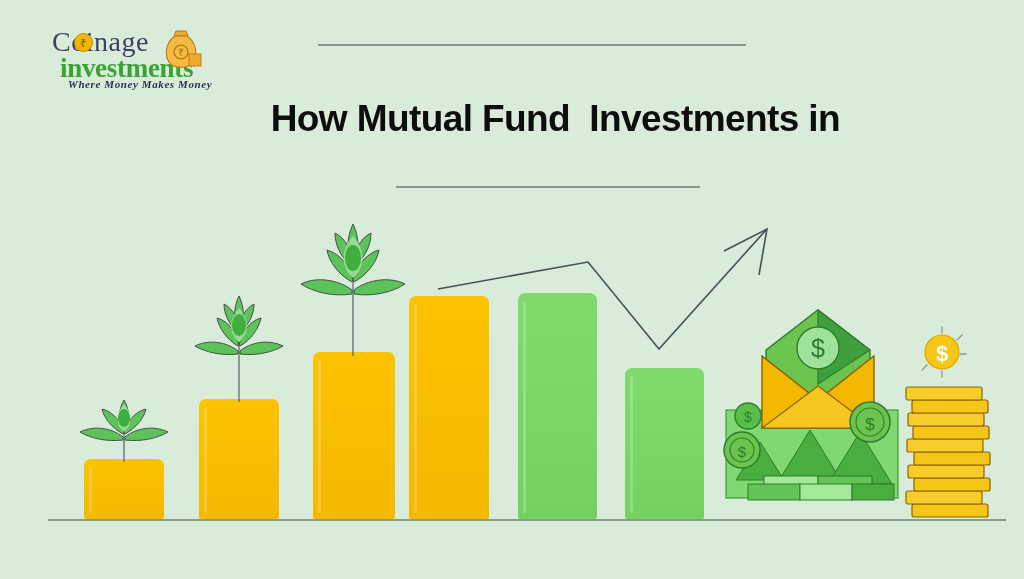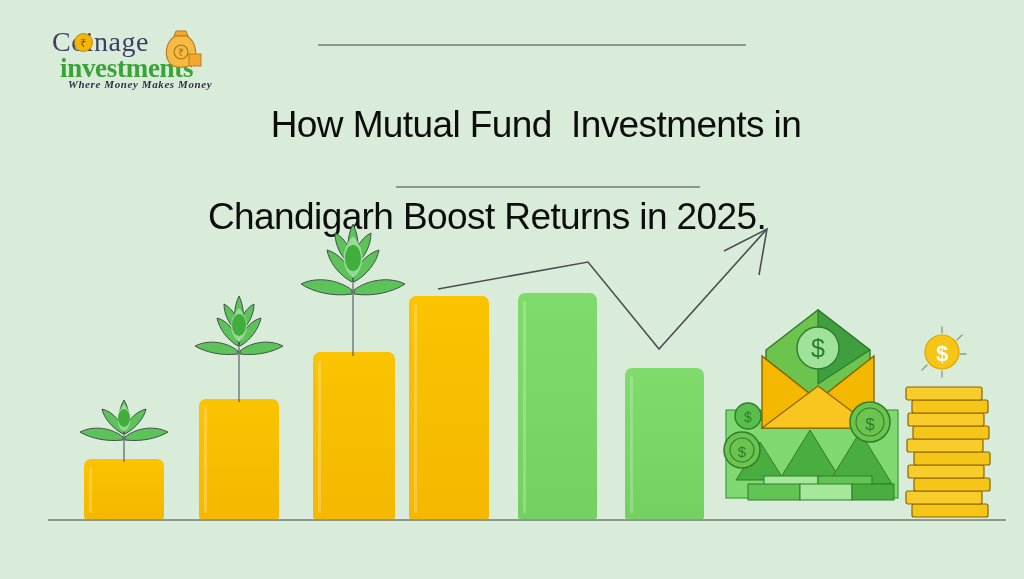--- a/index.html
+++ b/index.html
@@ -92,25 +92,25 @@
     height: 1.5px;
     background: #7d8a7f;
     opacity: 0.85;
   }
   #divider-top { left: 318px; top: 44px; width: 428px; }
   #divider-bottom { left: 396px; top: 186px; width: 304px; }
 
   #title {
     position: absolute;
     left: 232px;
-    top: 56px;
+    top: 50px;
     width: 620px;
     color: #0d0d0d;
     font-family: "Liberation Sans", sans-serif;
-    font-weight: normal;
+    font-weight: bold;
     font-size: 37px;
     line-height: 46px;
     letter-spacing: -0.6px;
     white-space: pre;
   }
   #title .line2 { display: block; margin-left: -24px; }
 
   
   #baseline {
     position: absolute;
@@ -163,21 +163,20 @@
       <path d="M15 8 C6 14 4 26 9 34 C13 41 29 41 33 34 C38 26 36 14 27 8 Z" fill="#f5b945" stroke="#b87a10" stroke-width="1.1"></path>
       <circle cx="21" cy="24" r="7" fill="none" stroke="#a8710c" stroke-width="1.1"></circle>
       <text x="21" y="28" text-anchor="middle" font-family="Liberation Serif, serif" font-size="10" fill="#a8710c">₹</text>
       <rect x="29" y="26" width="12" height="12" fill="#f0a830" stroke="#b87a10" stroke-width="0.9"></rect>
     </svg>
   </div>
 
   <div class="divider" id="divider-top"></div>
   <div id="title">
     <span class="line1">How Mutual Fund  Investments in</span>
-    <span class="line2">Chandigarh Boost Returns in 2025.</span>
   </div>
   <div class="divider" id="divider-bottom"></div>
 
   <div class="bar yellow" style="left:84px; top:459px; width:80px; height:60px;">
       <div class="sheen"></div>
     </div>
   <div class="bar yellow" style="left:199px; top:399px; width:80px; height:120px;">
       <div class="sheen"></div>
     </div>
   <div class="bar yellow" style="left:313px; top:352px; width:82px; height:167px;">

